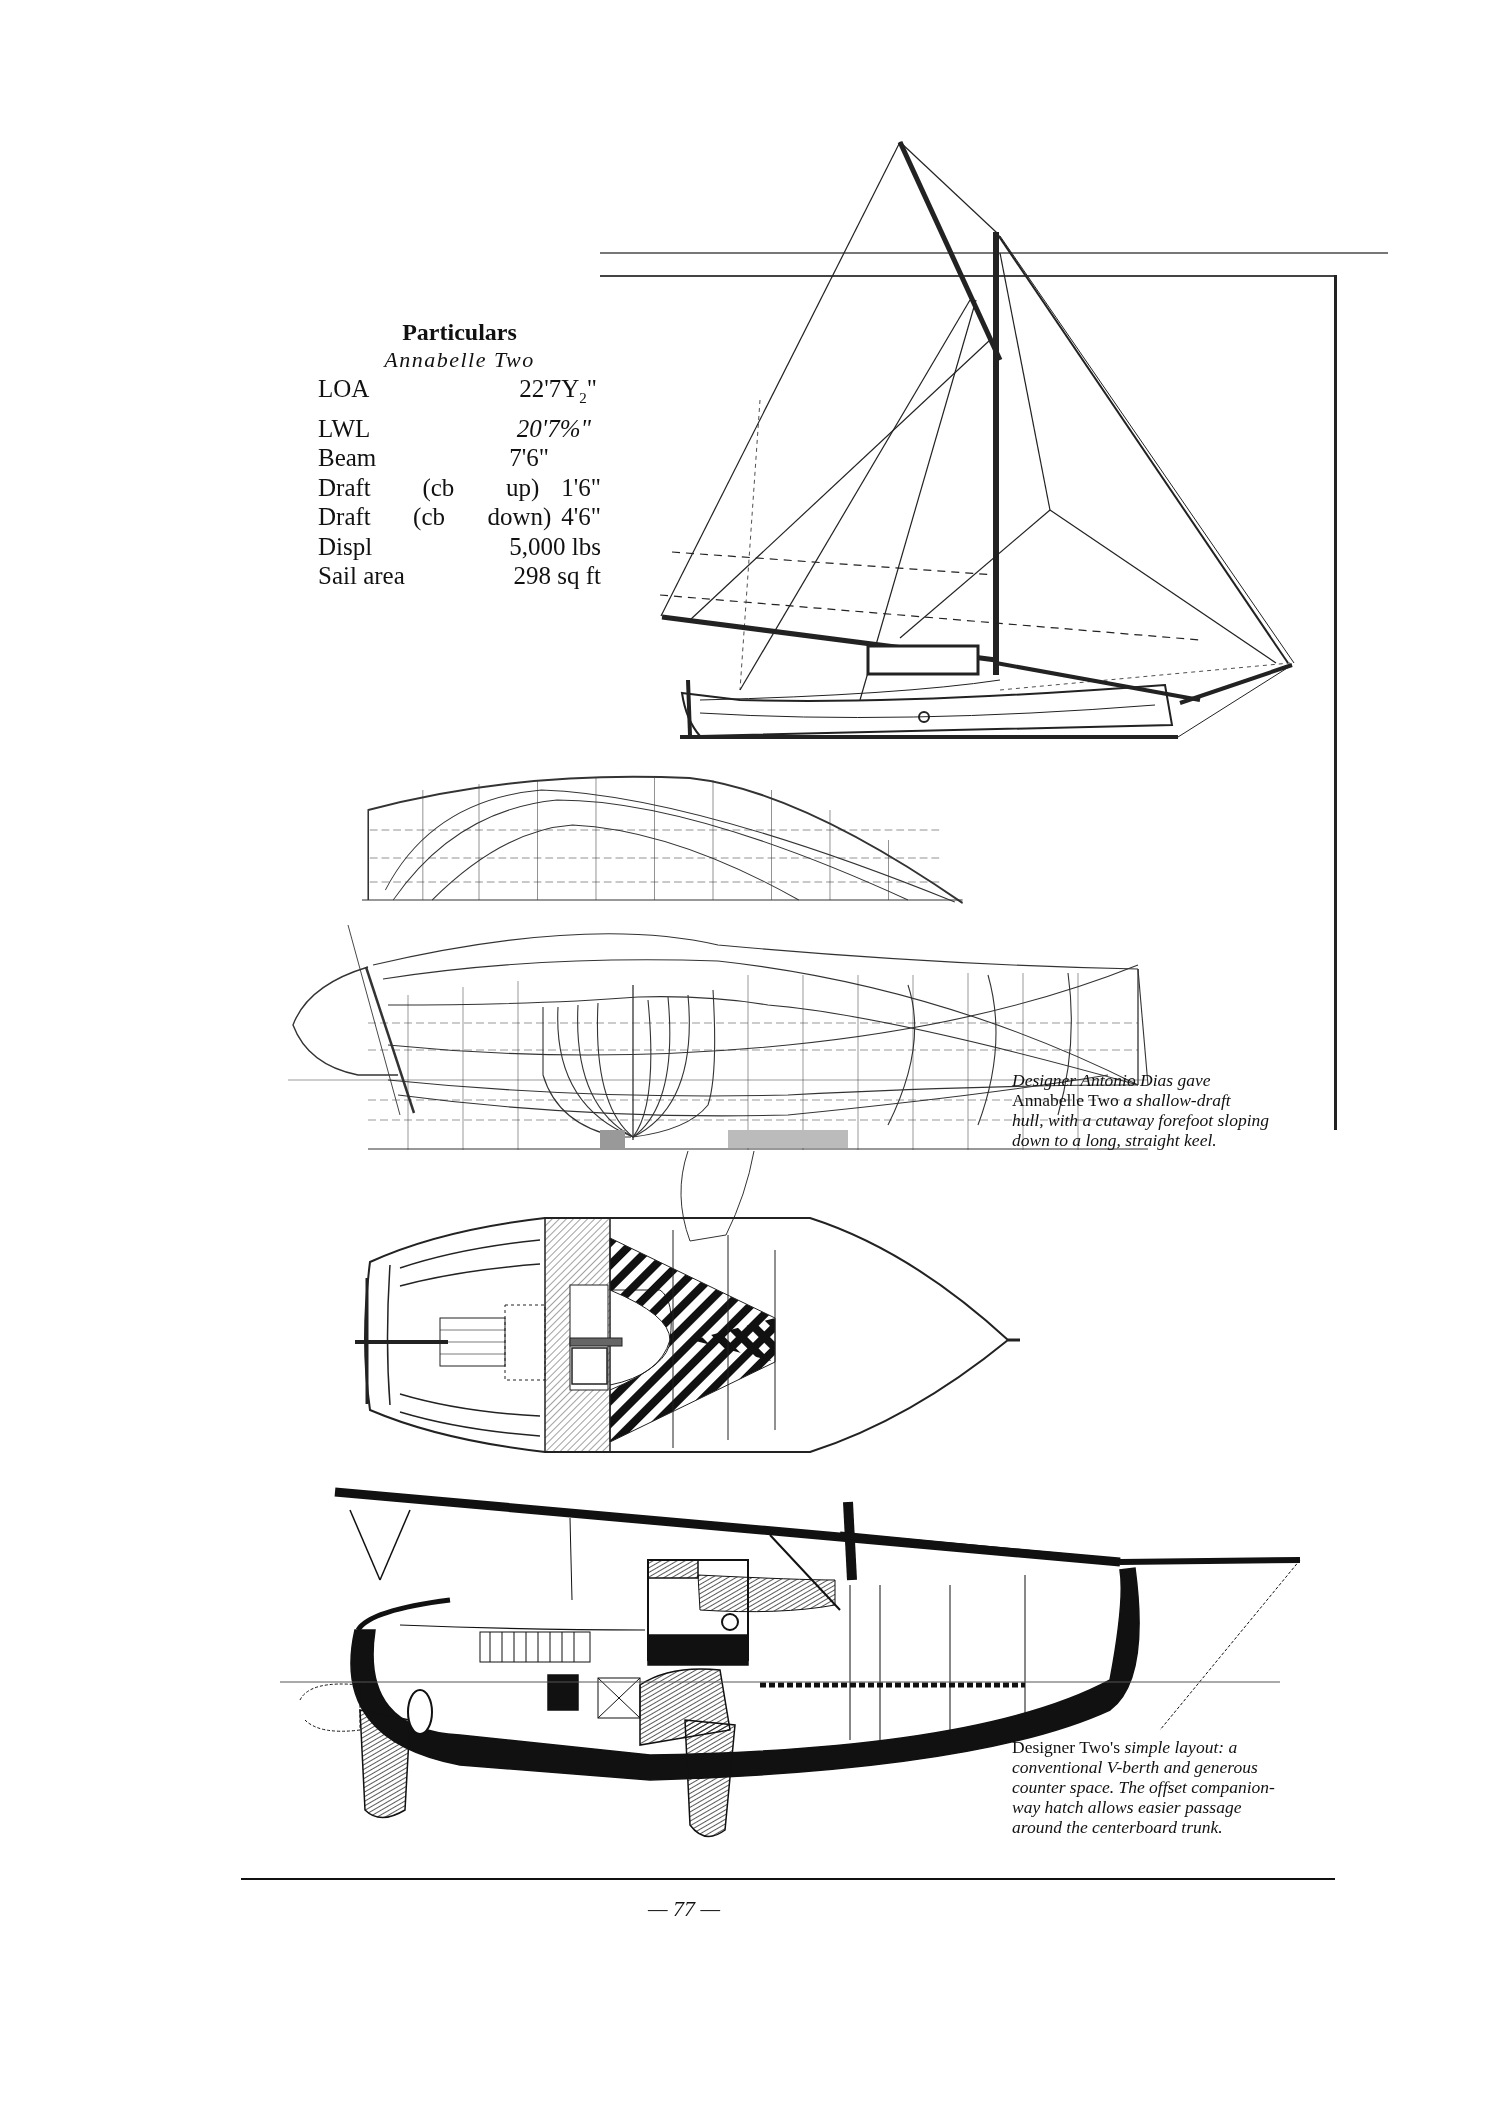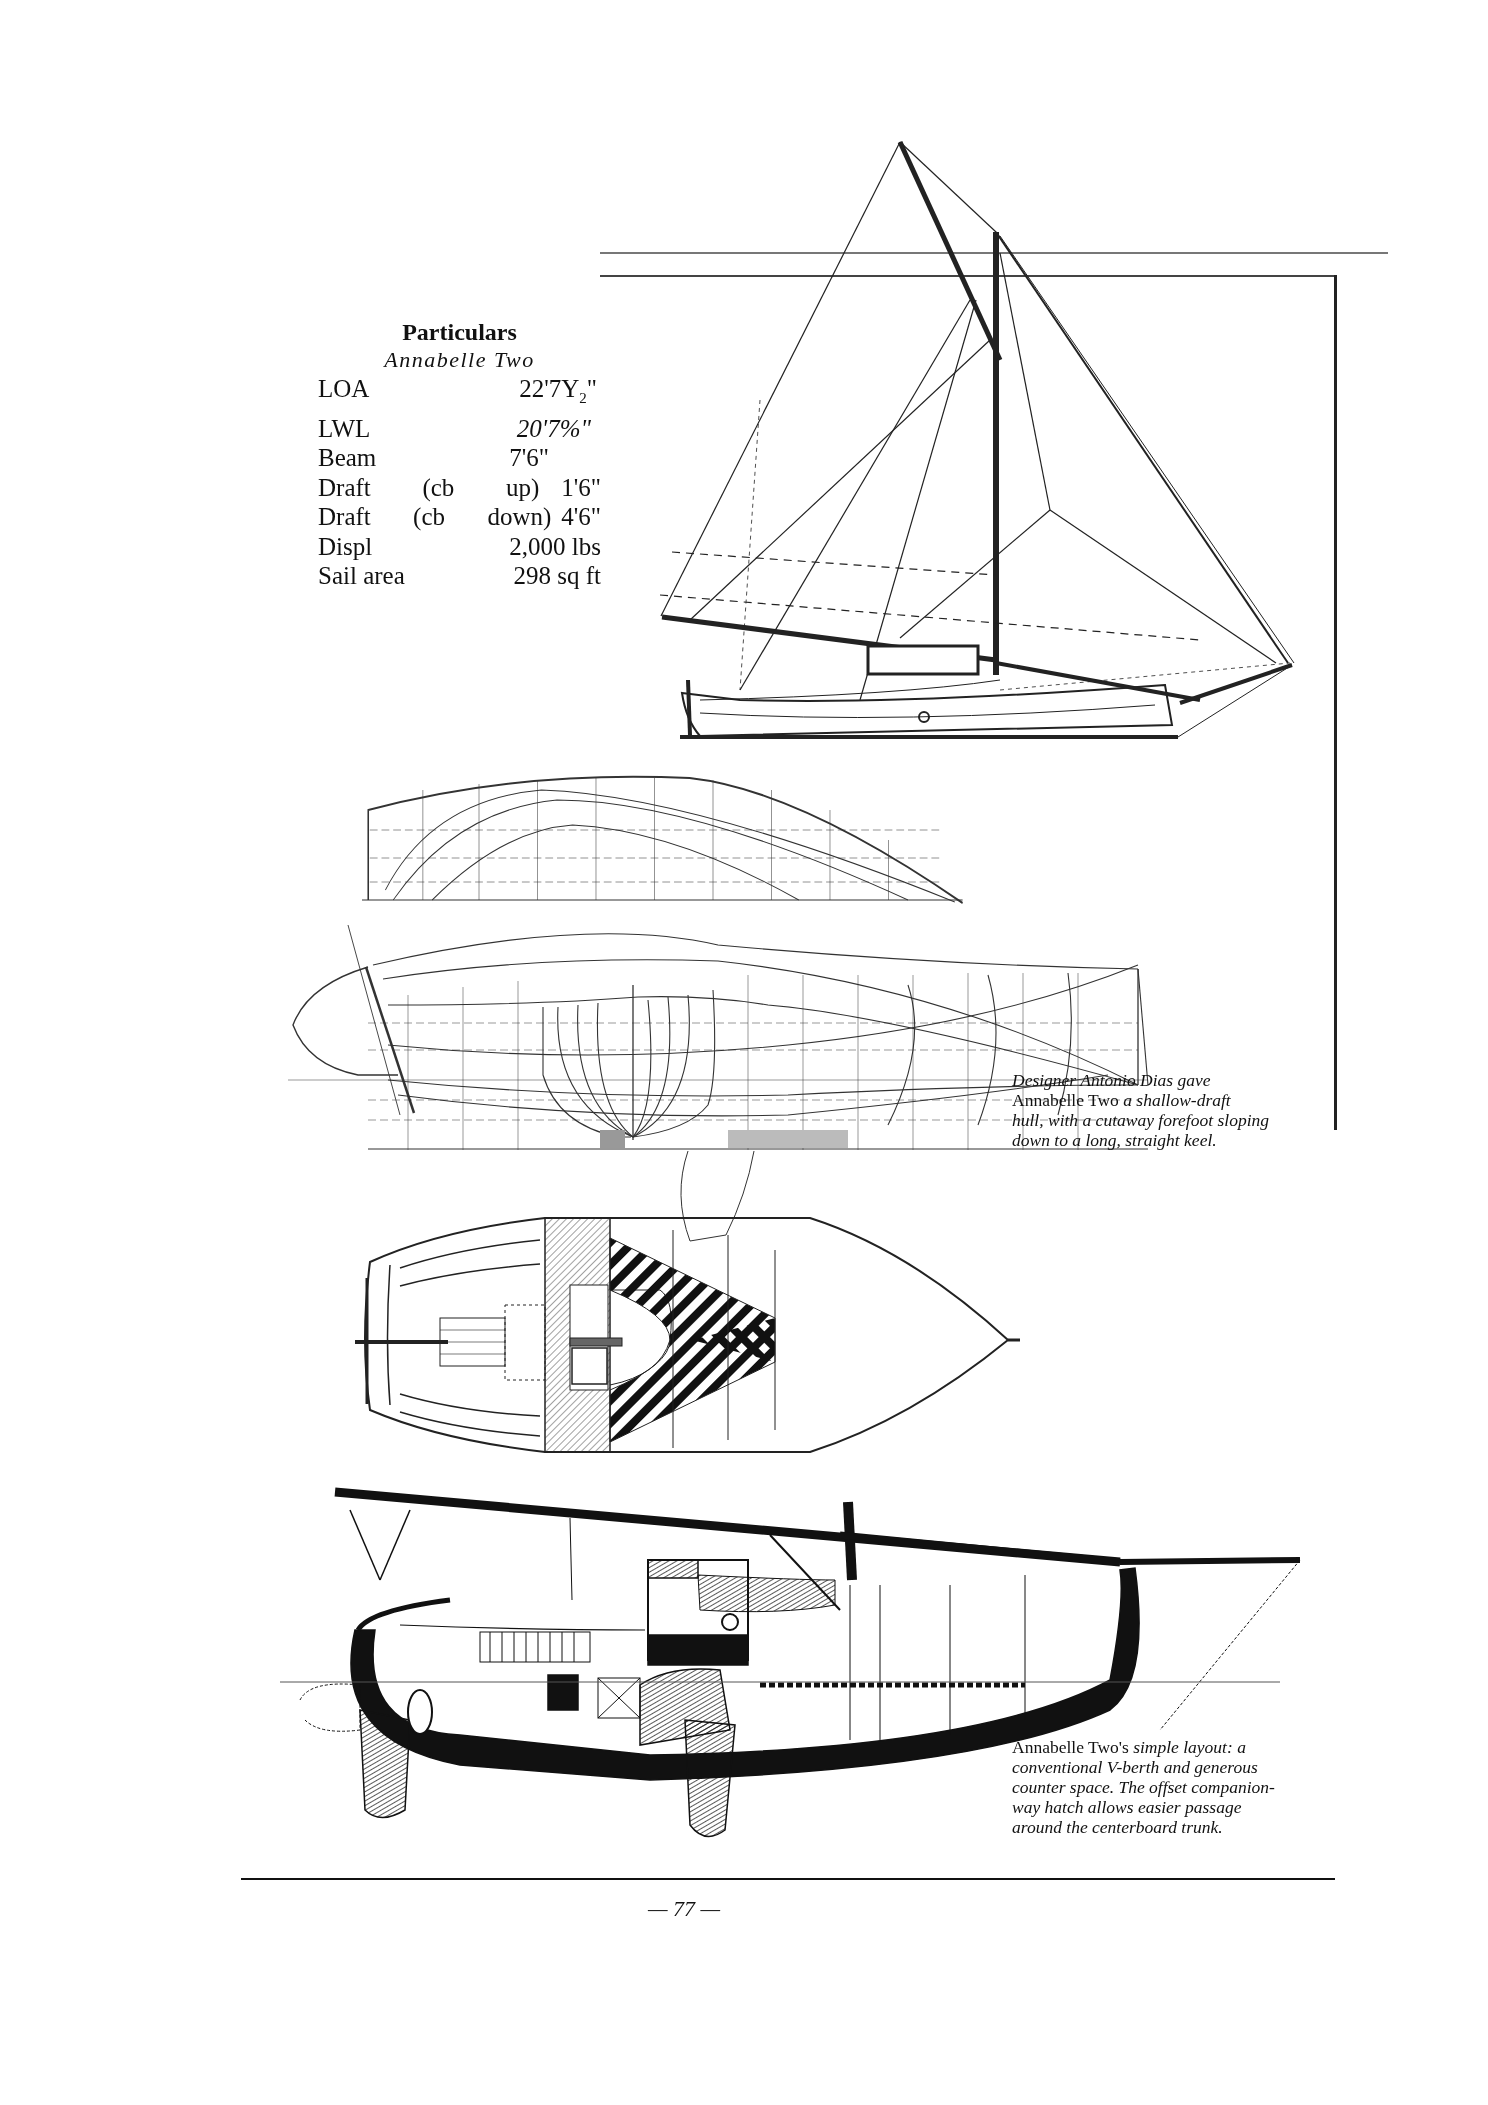--- a/index.html
+++ b/index.html
@@ -61,21 +61,21 @@
   <div class="row spread">
     <span class="lbl" style="padding-right:10px;">
       <span>Draft</span>
       <span>(cb</span>
       <span>down)</span>
     </span>
     <span class="val">4'6"</span>
   </div>
   <div class="row">
     <span class="lbl">Displ</span>
-    <span class="val">2,000 lbs</span>
+    <span class="val">5,000 lbs</span>
   </div>
   <div class="row">
     <span class="lbl">Sail area</span>
     <span class="val">298 sq ft</span>
   </div>
 </div>
 
 <svg width="1488" height="760" viewBox="0 0 1488 760" style="left:0; top:0;">
   <g fill="none" stroke="#222" stroke-width="1.2">
 
@@ -298,20 +298,20 @@
 </svg>
 
 <div class="caption" style="left:1012px; top:1070px;">
   <div class="em">Designer Antonio Dias gave</div>
   <div><span class="rm">Annabelle Two</span><span class="em"> a shallow-draft</span></div>
   <div class="em">hull, with a cutaway forefoot sloping</div>
   <div class="em">down to a long, straight keel.</div>
 </div>
 
 <div class="caption" style="left:1012px; top:1737px;">
-  <div><span class="rm">Annabelle Two's</span><span class="em"> simple layout: a</span></div>
+  <div><span class="rm">Designer Two's</span><span class="em"> simple layout: a</span></div>
   <div class="em">conventional V-berth and generous</div>
   <div class="em">counter space. The offset companion-</div>
   <div class="em">way hatch allows easier passage</div>
   <div class="em">around the centerboard trunk.</div>
 </div>
 
 <div id="page-number" class="abs">— 77 —</div>
 
 </body></html>

